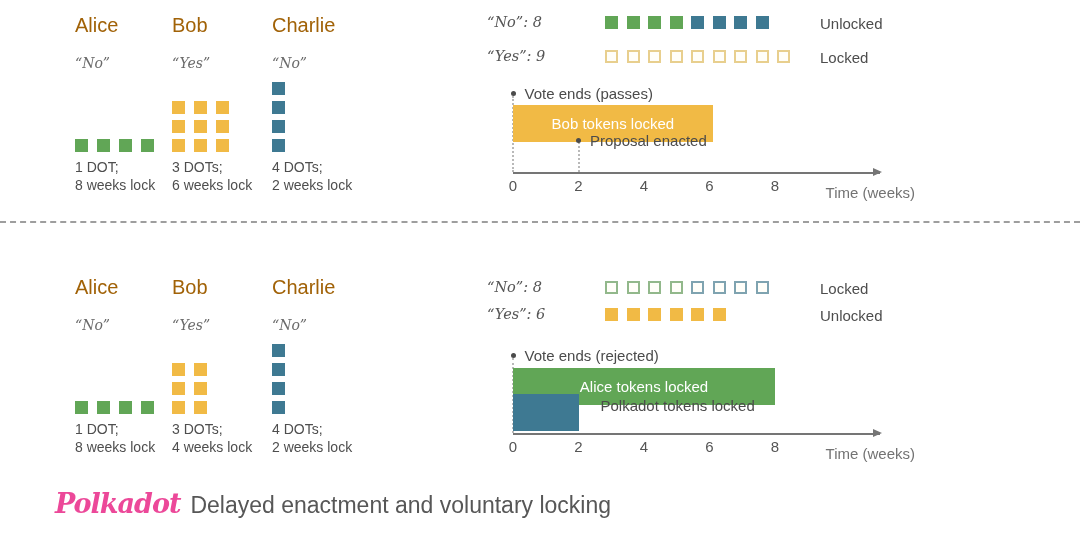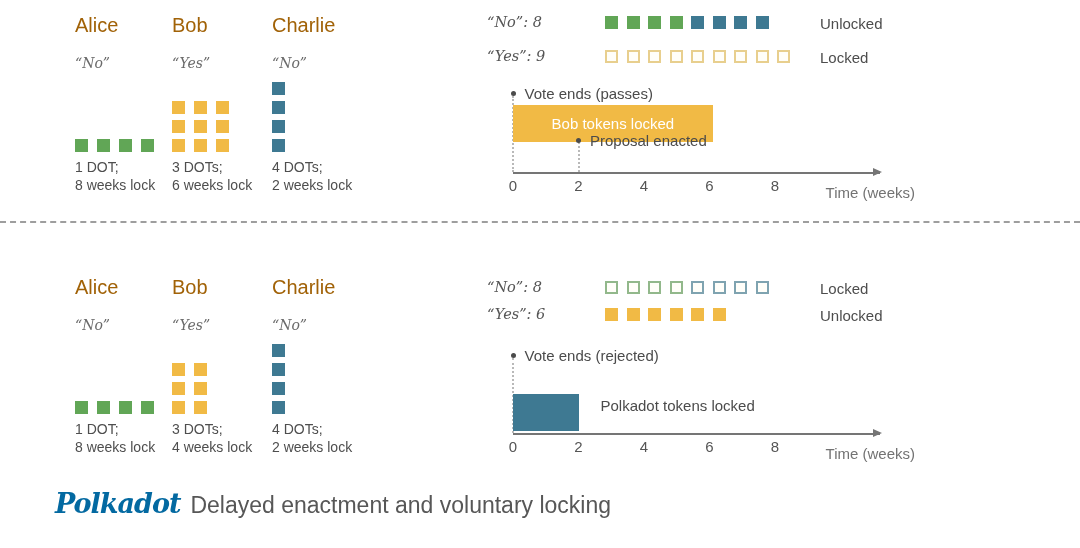--- a/index.html
+++ b/index.html
@@ -43,21 +43,21 @@
                border-bottom:4.5px solid transparent;}
   .tick{position:absolute;transform:translateX(-50%);font-size:15px;color:#555;}
   .axis-label{position:absolute;right:8px;font-size:15px;color:#737373;white-space:nowrap;}
 
   .separator{position:absolute;top:221px;left:0;width:1080px;height:0;
              border-top:2px dashed #9e9e9e;}
 
   
   .footer{position:absolute;left:55px;top:488px;display:flex;align-items:baseline;gap:10px;}
   .brand{font-family:"DejaVu Serif",serif;font-style:italic;font-weight:bold;
-         font-size:27px;color:#0369a1;letter-spacing:-1px;}
+         font-size:27px;color:#ec4899;letter-spacing:-1px;}
   .title{font-size:23px;color:#575757;}
 </style>
 </head>
 <body>
 
 <section class="panel" style="top:0">
 
   <div class="voter" style="left:75px">
     <div class="voter-name">Alice</div>
     <div class="voter-quote">“No”</div>
@@ -233,20 +233,21 @@
         <div class="sq" style="background: rgb(241, 186, 69);"></div>
         <div class="sq" style="background: rgb(241, 186, 69);"></div>
         <div class="sq" style="background: rgb(241, 186, 69);"></div>
         <div class="sq" style="background: rgb(241, 186, 69);"></div>
       </div>
     <div class="tally-status">Unlocked</div>
   </div>
 
   <div class="timeline">
       <div class="guide" style="left: -1px; top: 12px; height: 75px;"></div>
+      <div class="bar" style="left: 0px; width: 262px; top: 22px; background: rgb(97, 166, 86);">Alice tokens locked</div>
       <div class="bar" style="left: 0px; width: 65.5px; top: 48px; background: rgb(62, 121, 146);">
         <div class="bar-out-label" style="left: 87.5px;">Polkadot tokens locked</div>
       </div>
       <div class="event" style="left: -2.5px; top: 0px;">
         <span class="bullet"></span>
         <span class="ev-label">Vote ends (rejected)</span>
       </div>
       <div class="axis" style="top: 87px;"></div>
       <div class="tick" style="left: 0px; top: 92px;">0</div>
       <div class="tick" style="left: 65.5px; top: 92px;">2</div>

